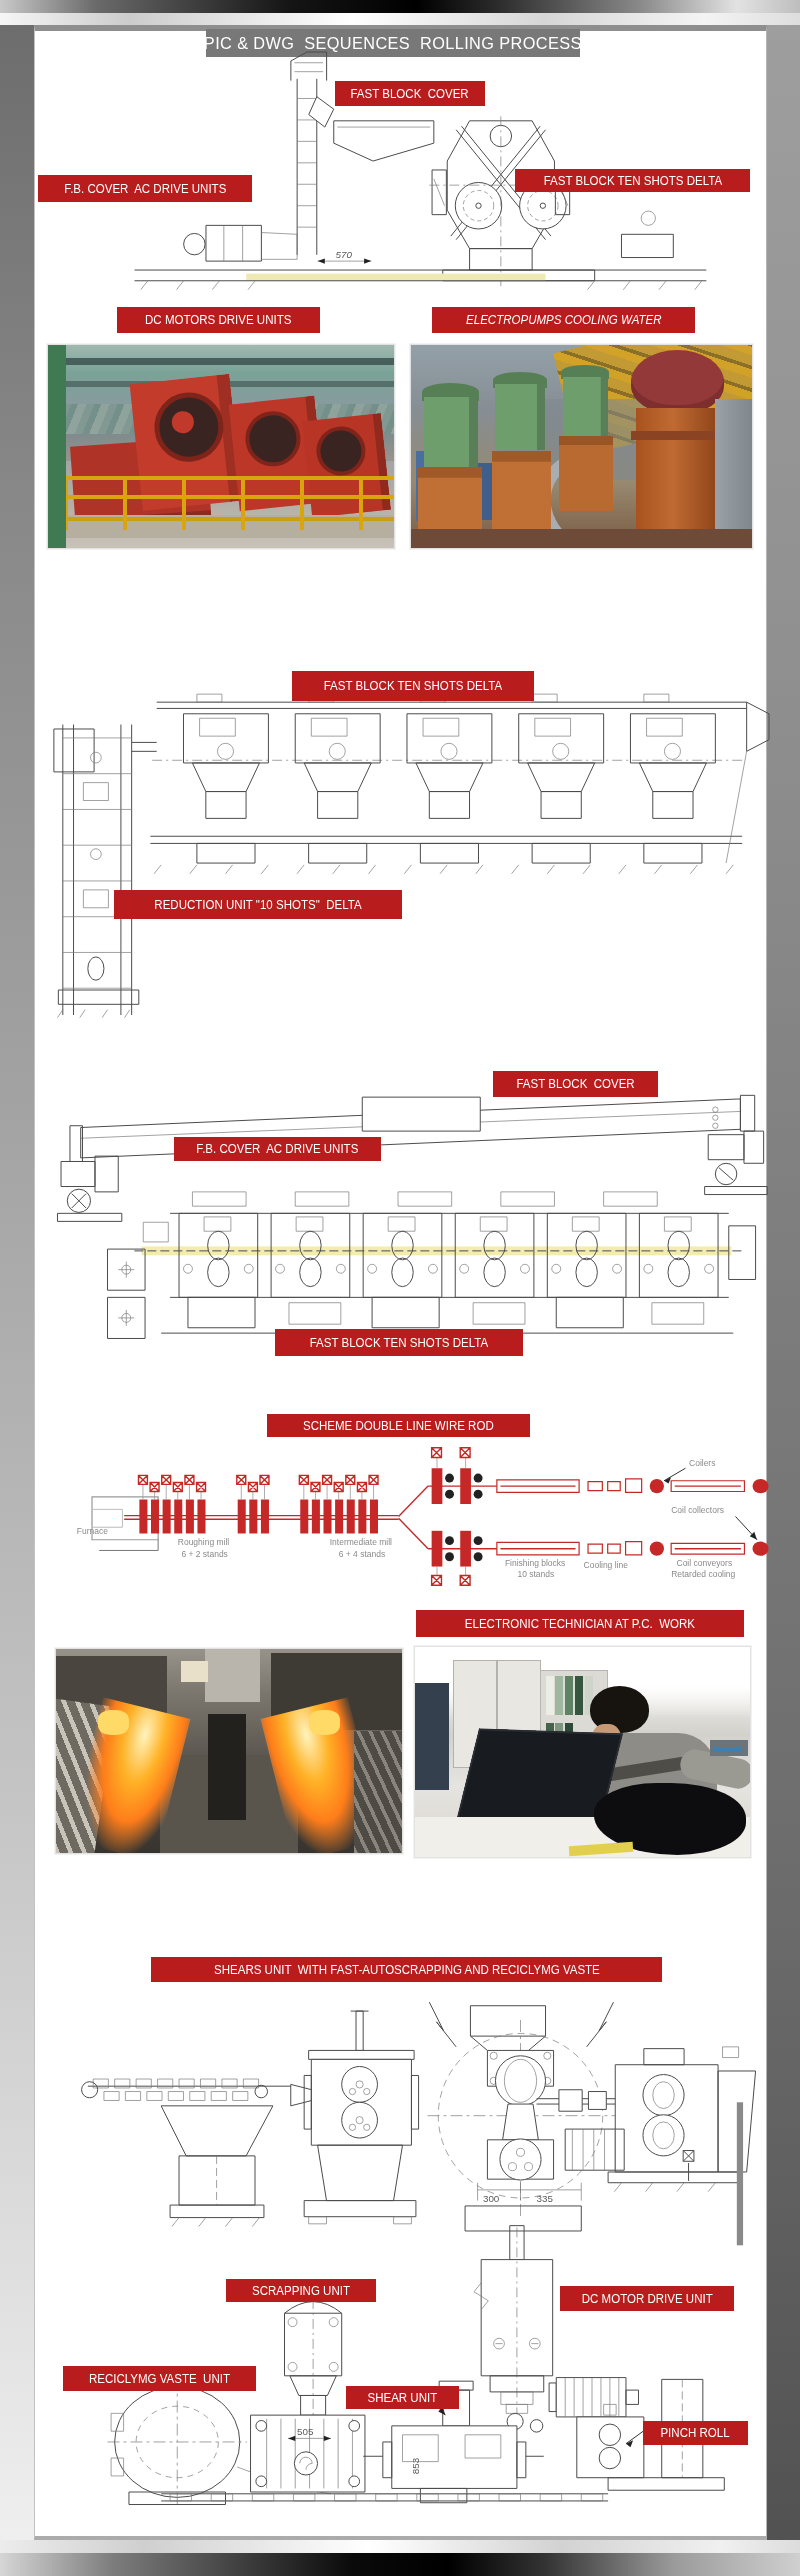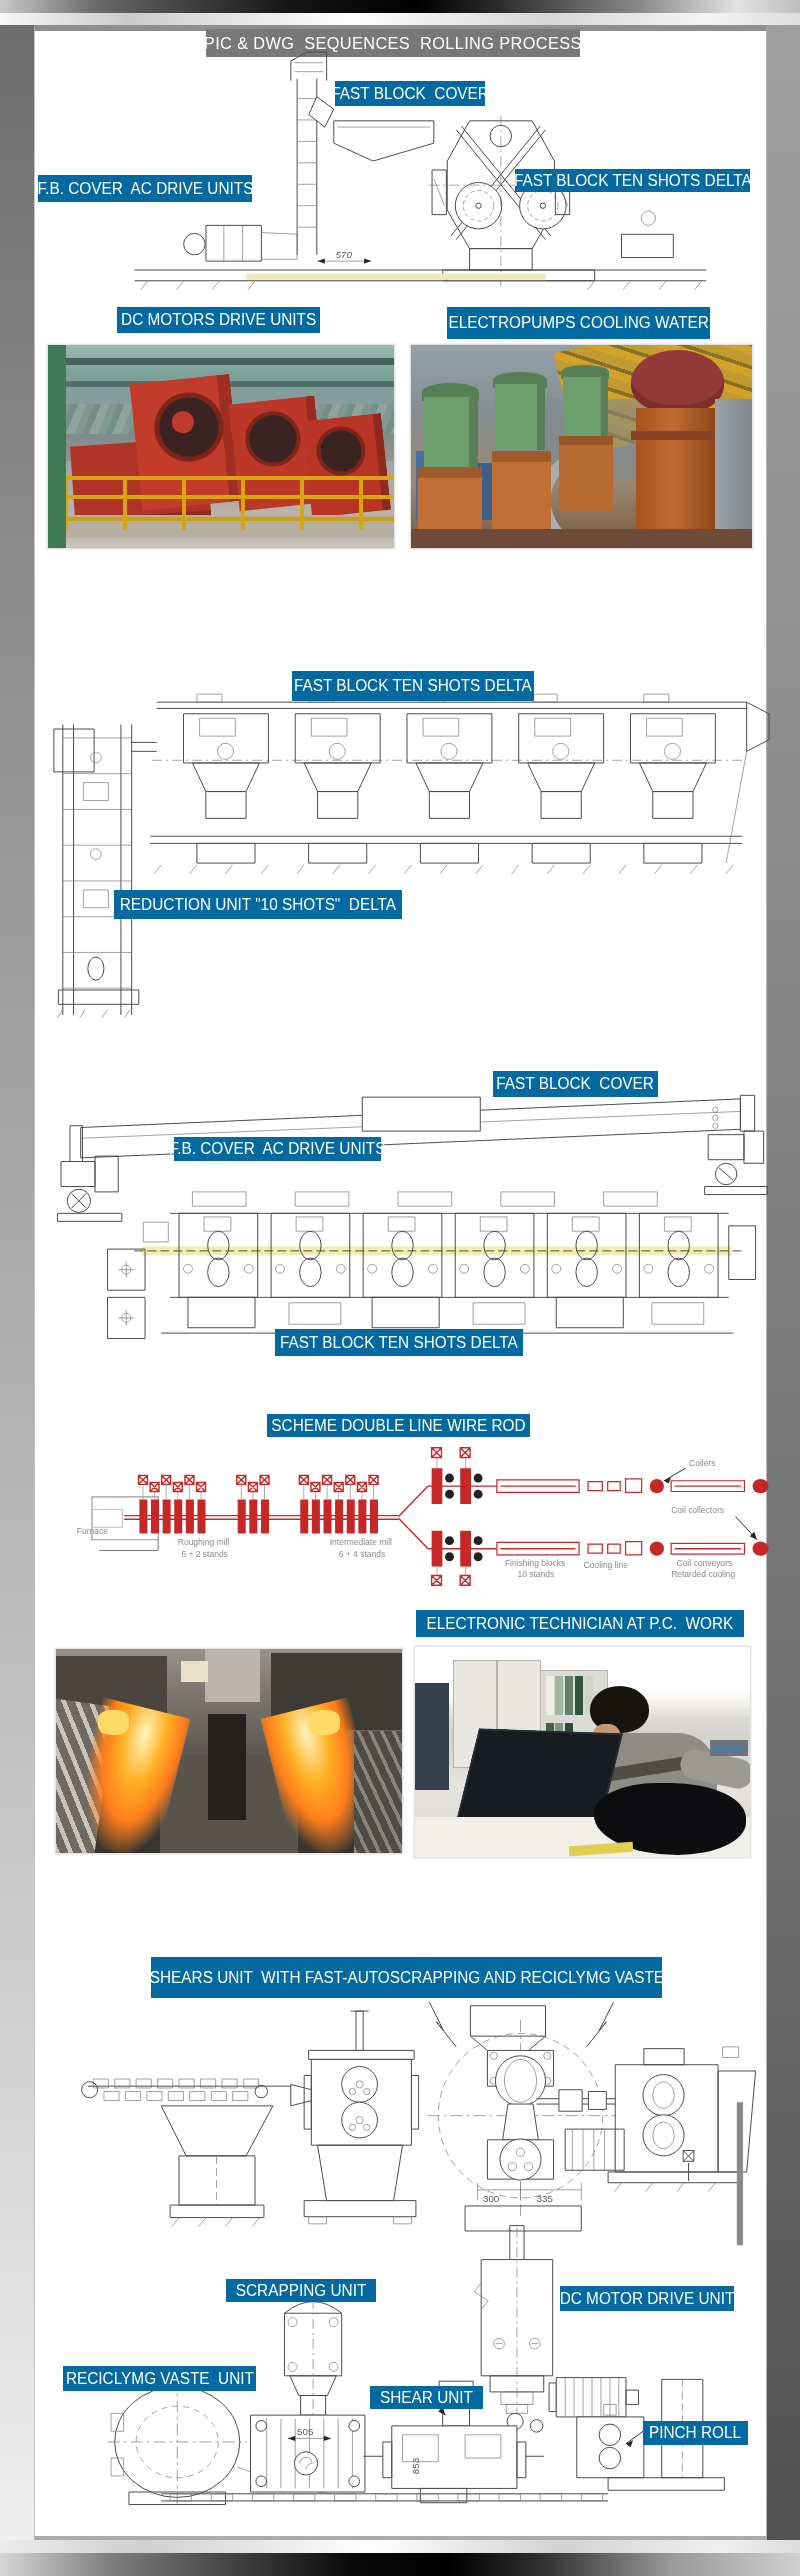--- a/index.html
+++ b/index.html
@@ -16,22 +16,22 @@
   .bd-right{left:767px;top:25px;width:34px;height:2515px;
     background:linear-gradient(180deg,#9e9e9e 0%,#909090 25%,#7d7d7d 50%,#6b6b6b 75%,#525252 100%);}
   .bd-bot-silver{left:0;top:2540px;width:801px;height:12.5px;
     background:linear-gradient(90deg,#ececec,#cfcfcf 18%,#ffffff 46%,#d2d2d2 70%,#f0f0f0 90%,#dcdcdc 100%);}
   .bd-bot-black{left:0;top:2553px;width:801px;height:23px;
     background:linear-gradient(90deg,#d6d6d6 0%,#7d7d7d 14%,#0a0a0a 44%,#000 56%,#333 68%,#9a9a9a 84%,#d0d0d0 100%);}
   #content{left:34px;top:25px;width:733px;height:2515px;background:#fff;
     border-top:6.3px solid #8e8e8e;border-left:1.8px solid #c2c2c2;border-right:1.8px solid #b5b5b5;
     border-bottom:4.5px solid #ababab;box-sizing:border-box;}
   
-  .bar{position:absolute;background:#0369a1;color:#fff;display:flex;align-items:center;
-       justify-content:center;font-size:16px;white-space:pre;line-height:1;}
+  .bar{position:absolute;background:#b91c1c;color:#fff;display:flex;align-items:center;
+       justify-content:center;font-size:12px;white-space:pre;line-height:1;}
   .bar span{transform:scaleX(.96);display:inline-block;}
   .title.bar{font-size:17px;background:#787878;letter-spacing:0.4px;}
   
   .photo{position:absolute;overflow:hidden;border:0.9px solid #e2e2e2;box-shadow:0 0 0 0.9px #f1f1f1;}
   .ph{position:absolute;}
   svg{position:absolute;overflow:visible;}
   svg *{vector-effect:non-scaling-stroke;}
   .ln{stroke:#4c4c4c;stroke-width:1;fill:none;}
   .lnt{stroke:#7a7a7a;stroke-width:.7;fill:none;}
   .fw{fill:#fff;stroke:#4c4c4c;stroke-width:1;}
@@ -121,21 +121,21 @@
     <text class="dim" x="320" y="258" font-style="italic">570</text>
     <rect class="ln" x="640" y="232" width="58" height="26"></rect>
       <circle class="lnt" cx="670" cy="214" r="8"></circle>
   </svg>
 
   <div class="bar" style="left:335px;top:81px;width:150px;height:25px;"><span>FAST BLOCK  COVER</span></div>
   <div class="bar" style="left:38px;top:175px;width:214px;height:27px;"><span>F.B. COVER  AC DRIVE UNITS</span></div>
   <div class="bar" style="left:515px;top:169px;width:235px;height:23px;"><span>FAST BLOCK TEN SHOTS DELTA</span></div>
 
   <div class="bar" style="left:117px;top:307px;width:203px;height:26px;"><span>DC MOTORS DRIVE UNITS</span></div>
-  <div class="bar" style="left:447px;top:307px;width:263px;height:32px;"><span>ELECTROPUMPS COOLING WATER</span></div>
+  <div class="bar" style="left:432px;top:307px;width:263px;height:26px;font-style:italic;"><span>ELECTROPUMPS COOLING WATER</span></div>
 
   <div class="photo" style="left:47px;top:344px;width:346px;height:203px;background:linear-gradient(180deg,#9fb8b0 0%,#7aa296 14%,#8a9aa0 32%,#9aa0a4 48%,#b4afa6 78%,#c9c2b8 100%);">
     <div class="ph" style="left:0;top:12.5px;width:100%;height:7.2px;background:#47605c;"></div>
     <div class="ph" style="left:0;top:36px;width:100%;height:6.3px;background:#55706a;"></div>
     <div class="ph" style="left:0;top:59px;width:100%;height:36px;background:repeating-linear-gradient(112deg,#6d8d84 0 6.3px,#8fa59b 6.3px 14.3px,#7e978e 14.3px 21.5px);opacity:.8;"></div>
     <div class="ph" style="left:0;top:89px;width:100%;height:27px;background:linear-gradient(180deg,#7f8b8d,#98948d);"></div>
     <div class="ph" style="left:25px;top:97px;width:136px;height:89px;background:#b03328;transform:rotate(-4deg);box-shadow:inset 0 -16px 0 #8c2a20;"></div>
     <div class="ph" style="left:88px;top:34px;width:100px;height:127px;background:#c23b2b;transform:rotate(-6deg);box-shadow:inset -12.5px 0 0 #9e2f22;">
       <div class="ph" style="left:19.7px;top:14.3px;width:59px;height:59px;border-radius:50%;background:#3a2421;border:5.4px solid #7e241a;"></div>
       <div class="ph" style="left:38px;top:32px;width:21.5px;height:21.5px;border-radius:50%;background:#c0392b;"></div>
@@ -604,21 +604,21 @@
     </div>
     <div class="ph" style="left:265px;top:107px;width:73px;height:30px;background:#9a9992;border-radius:14.3px;transform:rotate(12deg);"></div>
     <div class="ph" style="left:52px;top:84px;width:145px;height:93px;background:#181b1f;transform:skewX(-12deg) rotate(2deg);box-shadow:inset 0 0 0 1.8px #2a2e33;"></div>
     <div class="ph" style="left:295px;top:93px;width:38px;height:16px;background:#6b737b;"></div>
     <div class="ph" style="left:298px;top:100px;width:29px;height:4.5px;background:#3d7fae;"></div>
     <div class="ph" style="left:0;top:170px;width:100%;height:40px;background:#f1efe9;"></div>
     <div class="ph" style="left:179px;top:136px;width:152px;height:72px;background:#0d0d0f;border-radius:42% 50% 46% 56%;"></div>
     <div class="ph" style="left:154px;top:197px;width:64px;height:9.8px;background:#e3cf4e;transform:rotate(-4deg);"></div>
   </div>
 
-  <div class="bar" style="left:151px;top:1957px;width:511px;height:41px;"><span>SHEARS UNIT  WITH FAST-AUTOSCRAPPING AND RECICLYMG VASTE</span></div>
+  <div class="bar" style="left:151px;top:1957px;width:511px;height:25px;"><span>SHEARS UNIT  WITH FAST-AUTOSCRAPPING AND RECICLYMG VASTE</span></div>
 
   <svg style="left:36px;top:1995px;" width="733" height="514" viewBox="0 0 820 575">
 
     <rect class="ln" x="486" y="12" width="84" height="34"></rect>
     <line class="ln" x1="486" y1="46" x2="505" y2="62"></line>
       <line class="ln" x1="570" y1="46" x2="551" y2="62"></line>
     <polyline class="ln" points="470,58 448,30 456,40 440,8"></polyline>
     <polyline class="ln" points="616,58 638,30 630,40 646,8"></polyline>
     <circle class="lnt" cx="542" cy="135" r="92" stroke-dasharray="7,5"></circle>
     <line class="lnt" x1="542" y1="28" x2="542" y2="248" stroke-dasharray="12,4,3,4"></line>
@@ -830,17 +830,17 @@
 
     <line x1="430" y1="440" x2="458" y2="470" stroke="#333" stroke-width="1"></line>
       <polygon class="blk" points="458,470 450,466 455,461"></polygon>
     <line x1="682" y1="486" x2="660" y2="502" stroke="#333" stroke-width="1"></line>
       <polygon class="blk" points="660,502 668,498 665,506"></polygon>
   </svg>
 
   <div class="bar" style="left:226px;top:2279px;width:150px;height:23px;"><span>SCRAPPING UNIT</span></div>
   <div class="bar" style="left:560px;top:2286px;width:174px;height:25px;"><span>DC MOTOR DRIVE UNIT</span></div>
   <div class="bar" style="left:63px;top:2366px;width:193px;height:25px;"><span>RECICLYMG VASTE  UNIT</span></div>
-  <div class="bar" style="left:346px;top:2386px;width:113px;height:23px;margin-left:24px;"><span>SHEAR UNIT</span></div>
+  <div class="bar" style="left:346px;top:2386px;width:113px;height:23px;"><span>SHEAR UNIT</span></div>
   <div class="bar" style="left:643px;top:2421px;width:105px;height:24px;"><span>PINCH ROLL</span></div>
 
 </div>
 
 
 </body></html>

